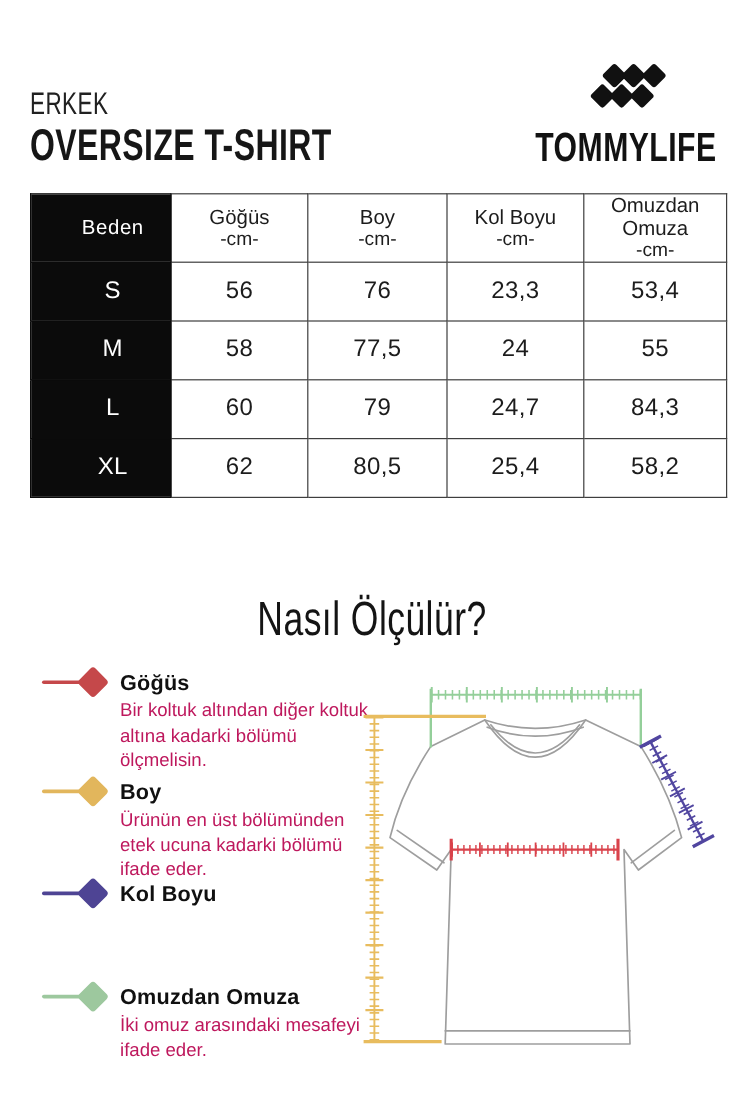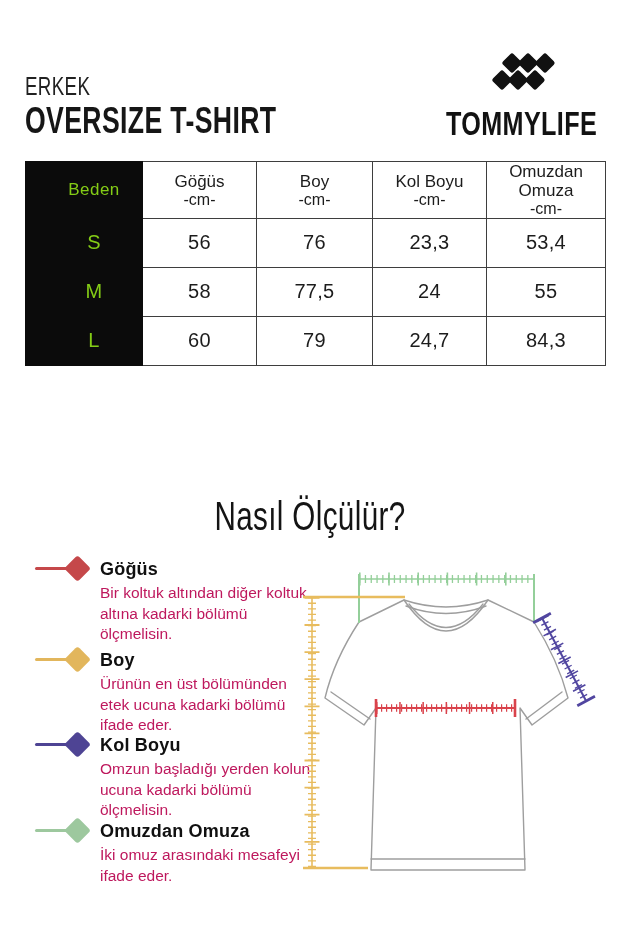--- a/index.html
+++ b/index.html
@@ -30,21 +30,21 @@
     position:absolute; left:25px; top:161px; width:580px;
     border-collapse:collapse; table-layout:fixed;
   }
   table.size-table td {
     border:1px solid #3e3e3e; text-align:center; vertical-align:middle;
     color:#1c1c1c; background:#fff;
   }
   table.size-table tr.hdr td { height:51px; font-size:17px; line-height:1.12; }
   table.size-table tr.data td { height:49px; font-size:20px; letter-spacing:.3px; }
   table.size-table td.c-size {
-    background:#0b0b0b; color:#84cc16; border-color:#0b0b0b; font-size:20px; letter-spacing:.5px;padding-left:20px;
+    background:#0b0b0b; color:#ffffff; border-color:#0b0b0b; font-size:20px; letter-spacing:.5px;padding-left:20px;
   }
   .unit { font-size:16px; }
 
   
   .measure-title {
     position:absolute; left:0; top:494px; width:620px; text-align:center;
     font-size:40px; font-weight:500; color:#141414; letter-spacing:.5px;
     transform:scaleX(.74); transform-origin:center top;
   }
   .mi { position:absolute; left:25px; width:270px; }
@@ -123,20 +123,27 @@
       <td>24</td>
       <td>55</td>
     </tr>
     <tr class="data">
       <td class="c-size">L</td>
       <td>60</td>
       <td>79</td>
       <td>24,7</td>
       <td>84,3</td>
     </tr>
+    <tr class="data">
+      <td class="c-size">XL</td>
+      <td>62</td>
+      <td>80,5</td>
+      <td>25,4</td>
+      <td>58,2</td>
+    </tr>
   </tbody>
     </table>
 
   <div class="measure-title">Nasıl Ölçülür?</div>
 
   <div class="mi" style="top:559px">
     <div class="mi-icon">
       <span class="mi-line" style="background: rgb(197, 72, 74);"></span>
       <span class="mi-diamond" style="background: rgb(197, 72, 74);"></span>
     </div>
@@ -157,21 +164,20 @@
     </div>
   </div>
 
   <div class="mi" style="top:735px">
     <div class="mi-icon">
       <span class="mi-line" style="background: rgb(78, 68, 148);"></span>
       <span class="mi-diamond" style="background: rgb(78, 68, 148);"></span>
     </div>
     <div class="mi-text">
       <div class="mi-title">Kol Boyu</div>
-      <div class="mi-desc">Omzun başladığı yerden kolun ucuna kadarki bölümü ölçmelisin.</div>
     </div>
   </div>
 
   <div class="mi" style="top:821px">
     <div class="mi-icon">
       <span class="mi-line" style="background: rgb(157, 200, 158);"></span>
       <span class="mi-diamond" style="background: rgb(157, 200, 158);"></span>
     </div>
     <div class="mi-text">
       <div class="mi-title">Omuzdan Omuza</div>

